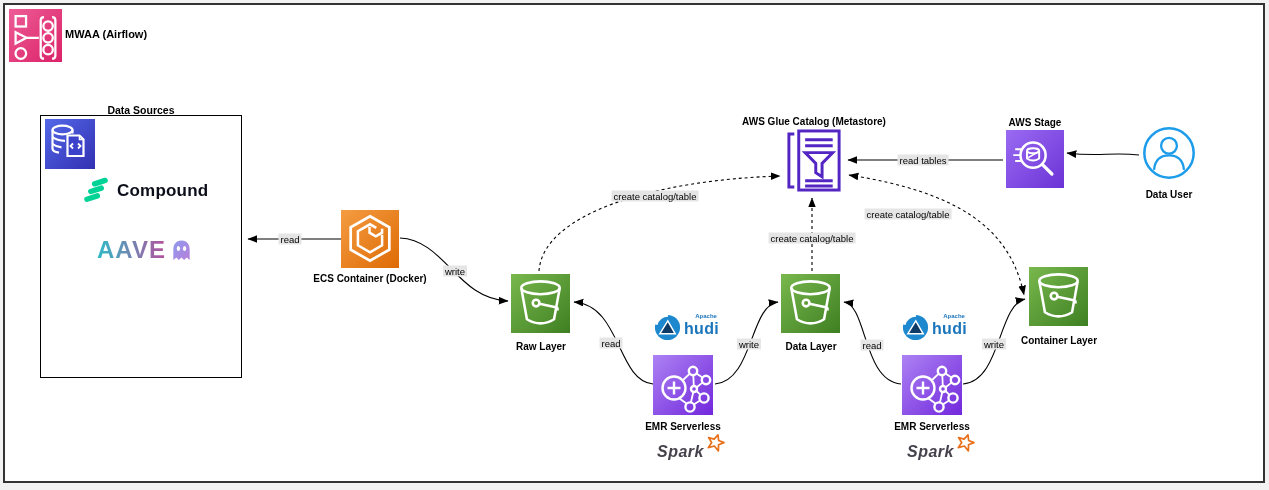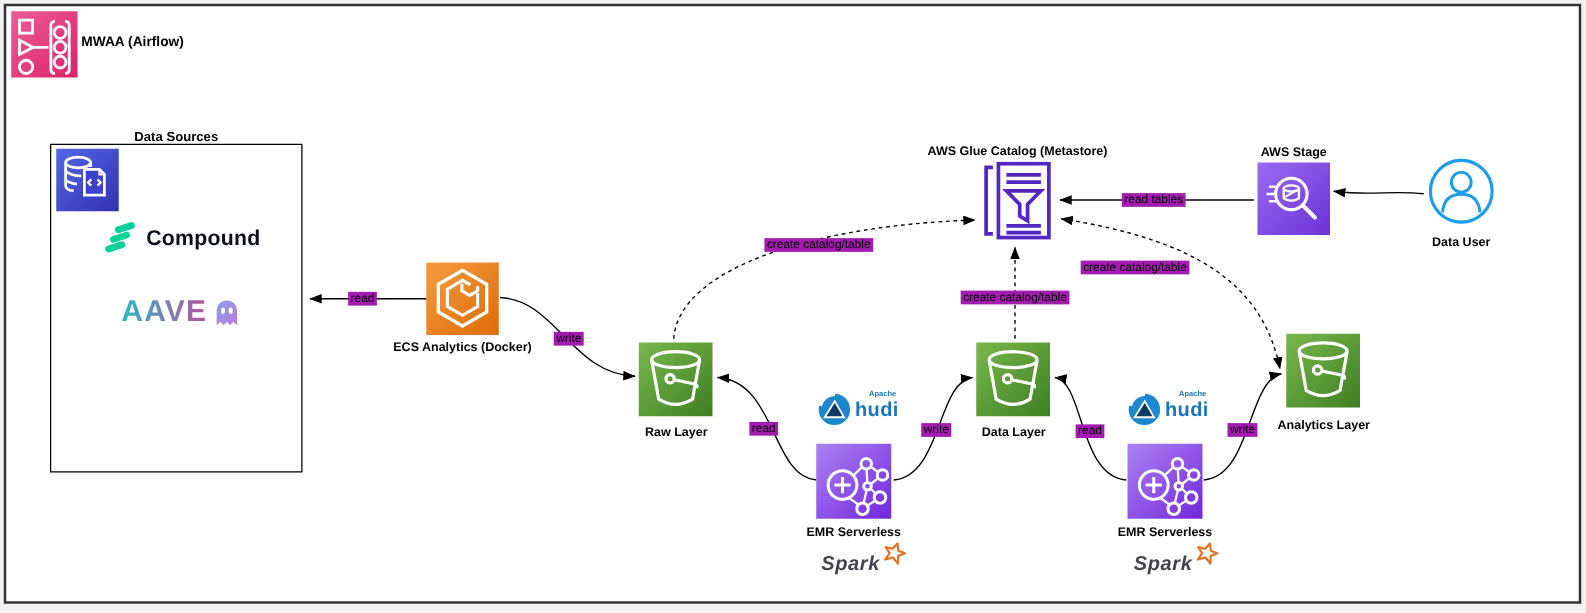--- a/index.html
+++ b/index.html
@@ -9,21 +9,21 @@
     position:absolute; left:3px; top:3px; width:1262px; height:480px;
     background:#ffffff; border:2px solid #333333;
   }
   .abs { position:absolute; }
   .node-label {
     position:absolute; text-align:center; font-weight:bold; font-size:10px; color:#000;
     line-height:12px;
   }
   .edge-label {
     position:absolute; transform:translate(-50%,-50%); font-size:9.5px; color:#000;
-    background:#a21caf; padding:0 2px; white-space:nowrap; line-height:11px;
+    background:#e5e5e5; padding:0 2px; white-space:nowrap; line-height:11px;
   }
   .icon-sq { position:absolute; display:block; }
   
   .mwaa-icon { left:4px; top:4px; width:53px; height:53px; background:linear-gradient(135deg,#ED5C96 0%,#DB2268 100%); }
   .mwaa-label { position:absolute; left:60px; top:23px; font-weight:bold; font-size:11px; color:#000;text-align:center; }
   
   .ds-box { left:35px; top:110px; width:202px; height:263px; border:1px solid #000; background:#fff; }
   .ds-title { left:35px; top:99px; width:202px; }
   .db-icon { left:40px; top:114px; width:50px; height:50px; background:linear-gradient(135deg,#5368E8 0%,#3230B2 100%); }
   .compound-row { left:78px; top:172px; display:flex; align-items:center; gap:7px; }
@@ -141,21 +141,21 @@
     <span class="compound-text">Compound</span>
   </div>
 
   <div class="icon-sq ecs-icon">
     <svg width="58" height="58" viewBox="0 0 60 60" fill="none" stroke="#fff">
       <path d="M30 6.5 L50 18 V41 L30 52.5 L10 41 V18 Z" stroke-width="2.8"></path>
       <path d="M36.5 18.5 L30 14.8 L17.5 22 V36.5 L30 43.7 L42.5 36.5 V25.5" stroke-width="2.6"></path>
       <path d="M42.5 19.5 V23.5 L36 27.2 L29.5 23.5 V17.5" stroke-width="2.6"></path>
     </svg>
   </div>
-  <div class="node-label" style="left:285px; top:268px; width:160px;">ECS Analytics (Docker)</div>
+  <div class="node-label" style="left:285px; top:268px; width:160px;">ECS Container (Docker)</div>
 
   <div class="icon-sq bucket raw-icon">
     <svg width="59" height="59" viewBox="0 0 60 60" fill="none" stroke="#fff" stroke-width="2.6">
       <ellipse cx="30" cy="14" rx="19.5" ry="6.5"></ellipse>
       <path d="M10.5 14.5 L16.2 46 Q30 54.5 43.8 46 L49.5 14.5"></path>
       <circle cx="25.5" cy="29.5" r="3.4"></circle>
       <path d="M28.8 30.3 L45.5 33.8 Q48.3 34.6 47 37"></path>
     </svg>
   </div>
   <div class="node-label" style="left:476px; top:336px; width:120px;">Raw Layer</div>
@@ -171,21 +171,21 @@
   <div class="node-label" style="left:746px; top:336px; width:120px;">Data Layer</div>
 
   <div class="icon-sq bucket analytics-icon">
     <svg width="59" height="59" viewBox="0 0 60 60" fill="none" stroke="#fff" stroke-width="2.6">
       <ellipse cx="30" cy="14" rx="19.5" ry="6.5"></ellipse>
       <path d="M10.5 14.5 L16.2 46 Q30 54.5 43.8 46 L49.5 14.5"></path>
       <circle cx="25.5" cy="29.5" r="3.4"></circle>
       <path d="M28.8 30.3 L45.5 33.8 Q48.3 34.6 47 37"></path>
     </svg>
   </div>
-  <div class="node-label" style="left:994px; top:330px; width:120px;">Analytics Layer</div>
+  <div class="node-label" style="left:994px; top:330px; width:120px;">Container Layer</div>
 
   <div class="icon-sq emr-icon emr1">
     <svg width="60" height="60" viewBox="0 0 60 60" fill="none" stroke="#fff" stroke-width="2.4">
       <circle cx="21" cy="33" r="11.5"></circle>
       <path d="M21 26.5 V39.5 M14.5 33 H27.5"></path>
       <circle cx="40" cy="16" r="4.2"></circle>
         <circle cx="53" cy="25" r="4.2"></circle>
       <circle cx="51" cy="43" r="4.6"></circle>
         <circle cx="37" cy="52" r="4.6"></circle>
       <circle cx="41" cy="34" r="3"></circle>

